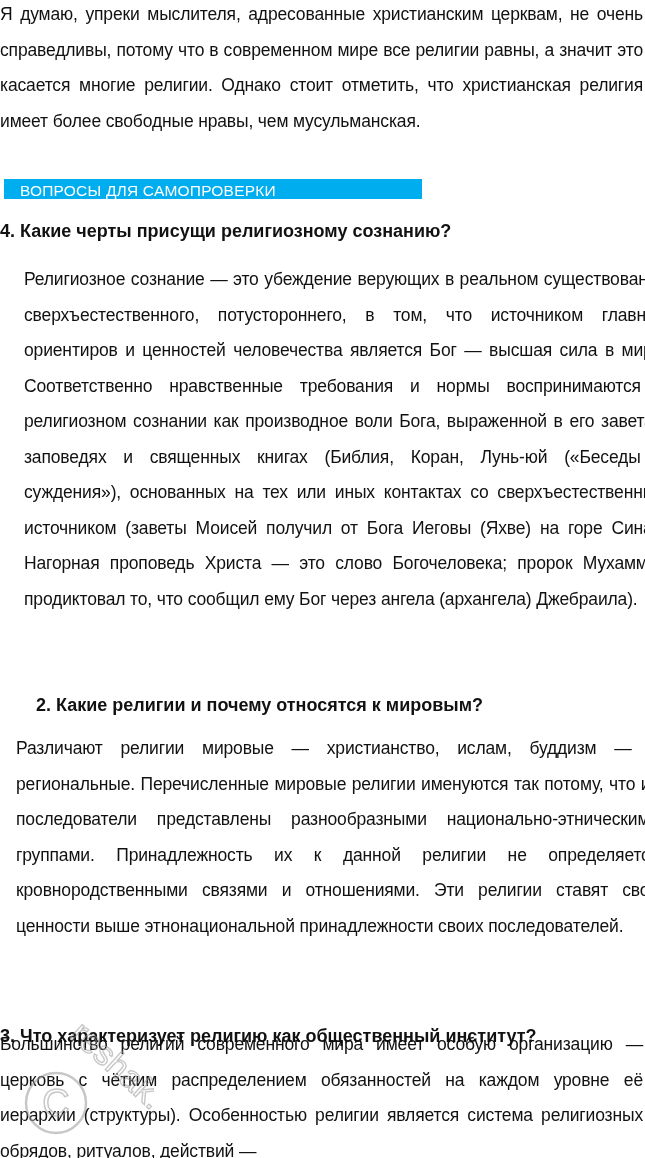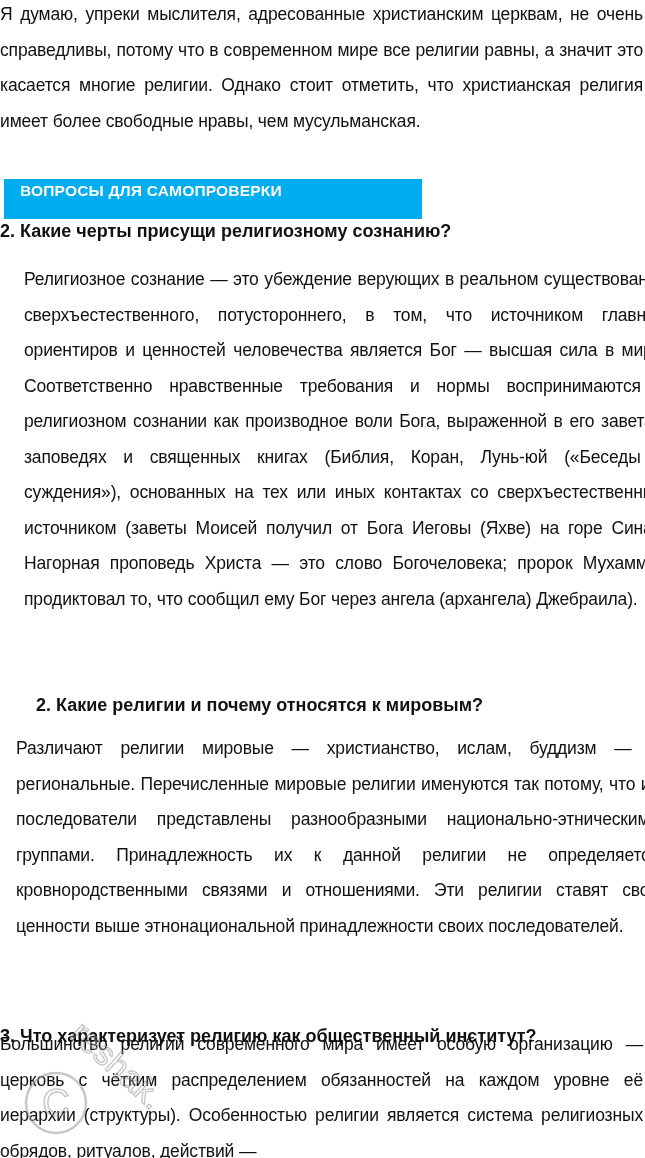--- a/index.html
+++ b/index.html
@@ -29,24 +29,24 @@
       text-align: justify;
       text-align-last: left;
       letter-spacing: -0.15px;
     }
     .p-intro { position: absolute; top: -3px; left: 0; width: 643px; }
     .banner {
       position: absolute;
       left: 4px;
       top: 179px;
       width: 418px;
-      height: 40px;
+      height: 20px;
       background: #00aeef;
       color: #ffffff;
-      font-weight: bold;
+      font-weight: normal;
       font-size: 15.5px;
       line-height: 24px;
       padding-left: 16px;
       box-sizing: border-box;
       letter-spacing: 0.2px;
     }
     .q {
       position: absolute;
       left: 0;
       margin: 0;
@@ -75,21 +75,21 @@
 <body>
 
 <div class="page">
 
   <p class="para p-intro">Я думаю, упреки мыслителя, адресованные христианским церквам, не очень справедливы, потому что в современном мире все религии равны, а значит это касается многие религии. Однако стоит отметить, что христианская религия имеет более свободные нравы, чем мусульманская.</p>
 
   <div class="banner">
     <span>ВОПРОСЫ ДЛЯ САМОПРОВЕРКИ</span>
   </div>
 
-  <h3 class="q q1">2. Какие черты присущи религиозному сознанию?</h3>
+  <h3 class="q q1">4. Какие черты присущи религиозному сознанию?</h3>
   <p class="para a1">Религиозное сознание — это убеждение верующих в реальном существовании сверхъестественного, потустороннего, в том, что источником главных ориентиров и ценностей человечества является Бог — высшая сила в мире. Соответственно нравственные требования и нормы воспринимаются в религиозном сознании как производное воли Бога, выраженной в его заветах, заповедях и священных книгах (Библия, Коран, Лунь-юй («Беседы и суждения»), основанных на тех или иных контактах со сверхъестественным источником (заветы Моисей получил от Бога Иеговы (Яхве) на горе Синай; Нагорная проповедь Христа — это слово Богочеловека; пророк Мухаммед продиктовал то, что сообщил ему Бог через ангела (архангела) Джебраила).</p>
 
   <h3 class="q q2">2. Какие религии и почему относятся к мировым?</h3>
   <p class="para a2">Различают религии мировые — христианство, ислам, буддизм — и региональные. Перечисленные мировые религии именуются так потому, что их последователи представлены разнообразными национально-этническими группами. Принадлежность их к данной религии не определяется кровнородственными связями и отношениями. Эти религии ставят свои ценности выше этнонациональной принадлежности своих последователей.</p>
 
   <h3 class="q q3">3. Что характеризует религию как общественный институт?</h3>
   <p class="para a3">Большинство религий современного мира имеет особую организацию — церковь с чётким распределением обязанностей на каждом уровне её иерархии (структуры). Особенностью религии является система религиозных обрядов, ритуалов, действий —</p>
 
   <div class="watermark">
     <svg width="140" height="140" viewBox="0 0 140 140">

